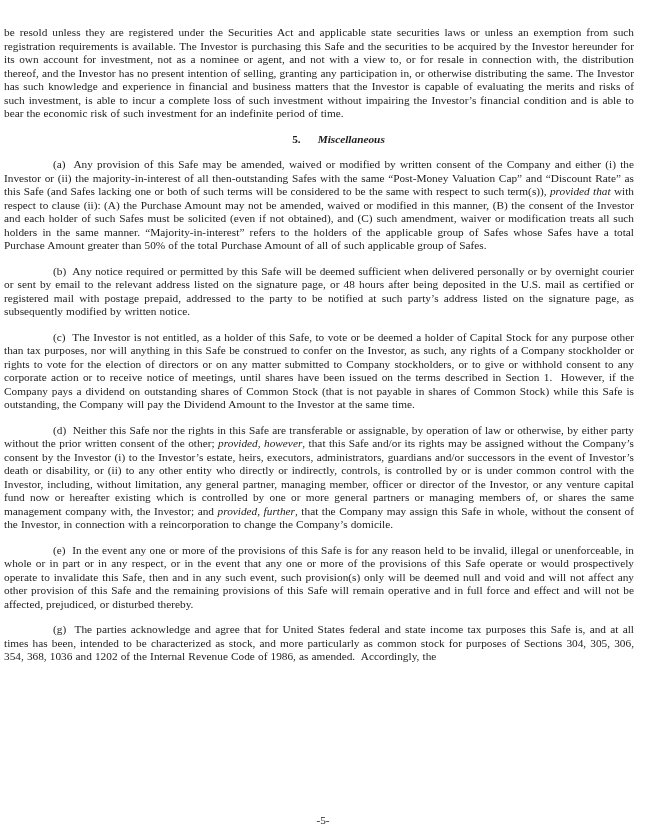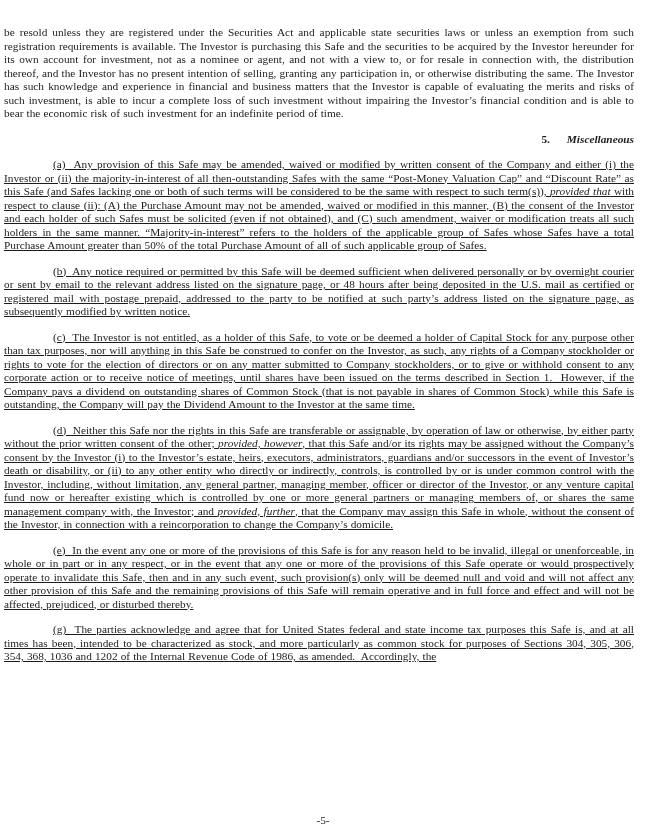--- a/index.html
+++ b/index.html
@@ -25,28 +25,27 @@
   }
   .body-para {
     margin: 0 0 12px 0;
     font-size: 11.3px;
     line-height: 13.5px;
     text-align: justify;
     word-spacing: 0.3px;
   }
   .body-para.indent {
     text-indent: 49px;
-    text-decoration: underline;
   }
   .section-heading {
     margin: 0 0 12px 0;
     font-size: 11.3px;
     line-height: 13.5px;
     padding-left: 39px;
-    text-align: right;
+    text-align: center;
     font-family: Liberation Serif, serif;
   }
   .page-footer {
     position: absolute;
     bottom: 8px;
     left: 0;
     width: 100%;
     text-align: center;
     font-size: 11.3px;
     line-height: 13.5px;

